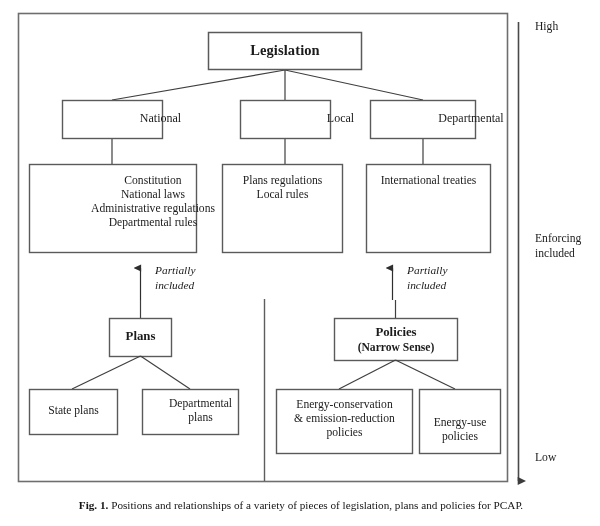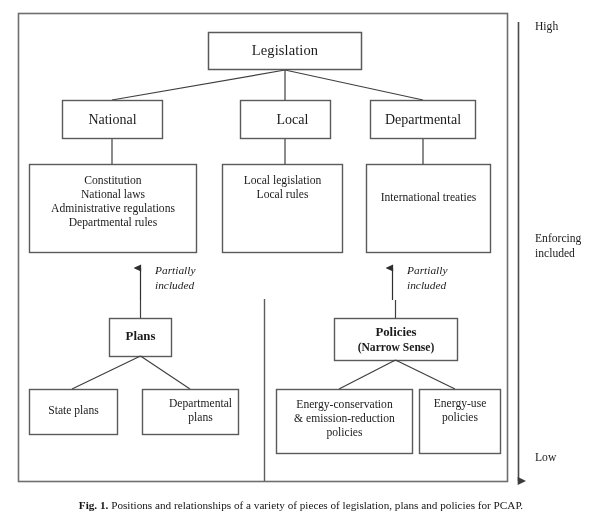--- a/index.html
+++ b/index.html
@@ -39,25 +39,26 @@
     position: absolute;
     text-align: center;
     line-height: 1.22;
     color: #1b1b1b;
     pointer-events: none;
   }
   .node-label.clickable { pointer-events: auto; cursor: default; }
 
   .lbl-root {
     font-size: 14.5px;
-    font-weight: normal;
+    font-weight: bold;
     letter-spacing: .1px;
   }
   .lbl-tier2 {
-    font-size: 14px;
+    font-size: 12px;
+    margin-left: 48px;
   }
   .lbl-list {
     font-size: 11.6px;
   }
   .lbl-group {
     font-size: 12.8px;
     font-weight: bold;
   }
   .lbl-sub {
     font-size: 11.6px;
@@ -153,33 +154,33 @@
     <rect x="276.5" y="389.5" width="136" height="64" fill="#ffffff" stroke="#5a5a5a" stroke-width="1.4"></rect>
     <rect x="419.5" y="389.5" width="81" height="64" fill="#ffffff" stroke="#5a5a5a" stroke-width="1.4"></rect>
   </svg>
 
   <div class="node-label lbl-root clickable" style="left:208px; top:42px; width:154px;">Legislation</div>
 
   <div class="node-label lbl-tier2 clickable" style="left:62px; top:111px; width:101px;">National</div>
   <div class="node-label lbl-tier2 clickable" style="left:240px; top:111px; width:105px;">Local</div>
   <div class="node-label lbl-tier2 clickable" style="left:370px; top:111px; width:106px;">Departmental</div>
 
-  <div class="node-label lbl-list" style="left:29px; top:174px; width:168px;">
+  <div class="node-label lbl-list" style="left:29px; top:174px; width:168px;padding-left:40px;">
     <div>Constitution</div>
     <div>National laws</div>
     <div>Administrative regulations</div>
     <div>Departmental rules</div>
   </div>
 
   <div class="node-label lbl-list" style="left:222px; top:174px; width:121px;">
-    <div>Local legislation</div>
+    <div>Plans regulations</div>
     <div>Local rules</div>
   </div>
 
-  <div class="node-label lbl-list" style="left:366px; top:191px; width:125px;">
+  <div class="node-label lbl-list" style="left:366px; top:174px; width:125px;">
     <div>International treaties</div>
   </div>
 
   <div class="annotation" style="left:155px; top:263px; width:80px;">
     <div>Partially</div>
     <div>included</div>
   </div>
   <div class="annotation" style="left:407px; top:263px; width:80px;">
     <div>Partially</div>
     <div>included</div>
@@ -198,21 +199,21 @@
   <div class="node-label clickable" style="left:334px; top:325px; width:124px;">
     <div class="lbl-group">Policies</div>
     <div class="lbl-sub">(Narrow Sense)</div>
   </div>
 
   <div class="node-label lbl-leaf clickable" style="left:276px; top:398px; width:137px;">
     <div>Energy-conservation</div>
     <div>&amp; emission-reduction</div>
     <div>policies</div>
   </div>
-  <div class="node-label lbl-leaf clickable" style="left:419px; top:397px; width:82px;">
+  <div class="node-label lbl-leaf clickable" style="left:419px; top:416px; width:82px;">
     <div>Energy-use</div>
     <div>policies</div>
   </div>
 
   <div class="axis-label" style="left:535px; top:19px;">High</div>
   <div class="axis-label" style="left:535px; top:231px; width:60px;">
     <div>Enforcing</div>
     <div>included</div>
   </div>
   <div class="axis-label" style="left:535px; top:450px;">Low</div>

